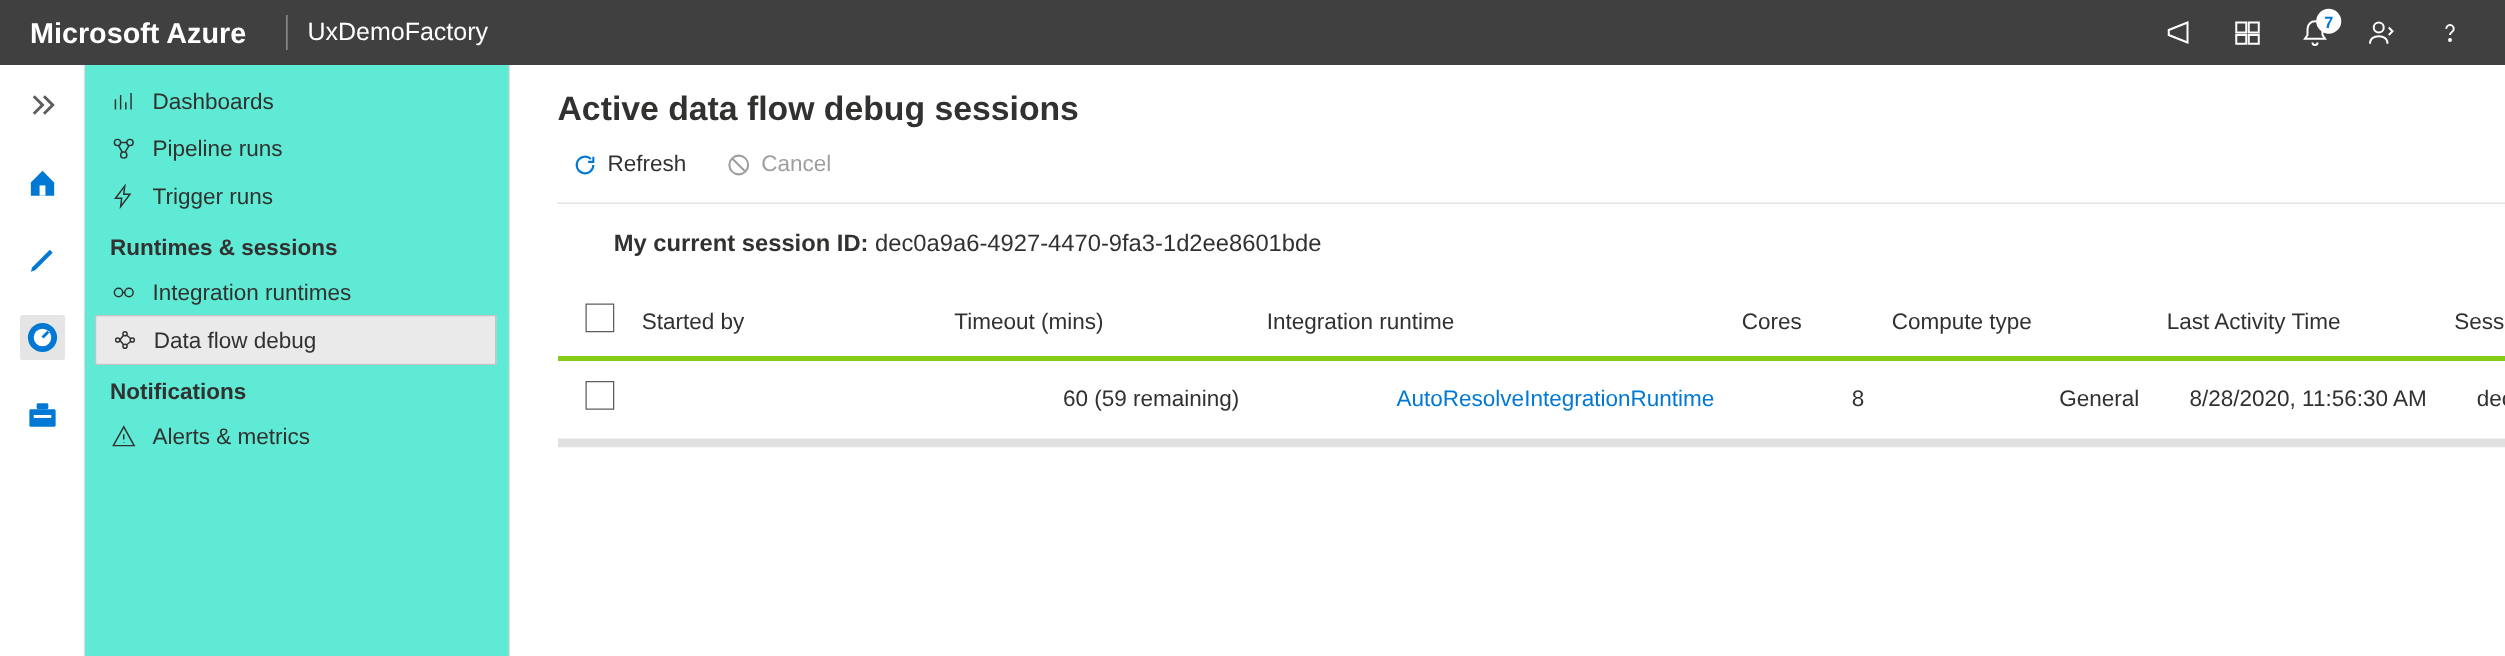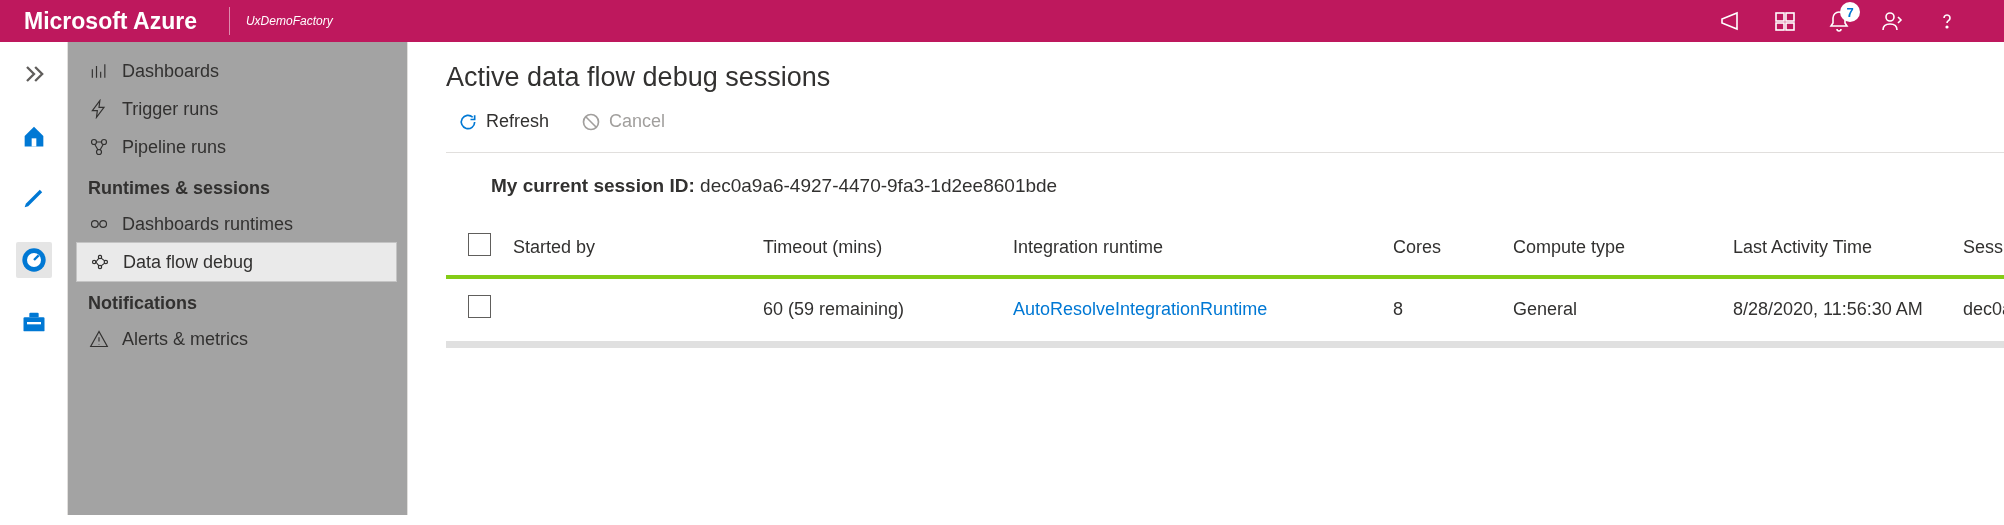--- a/index.html
+++ b/index.html
@@ -8,42 +8,41 @@
     font-size: 17px;
     color: #323130;
     background: #fff;
     width: 2004px;
     height: 525px;
     overflow: hidden;
   }
 
   
   .header {
-    height: 42px;
-    background: #be185d;
+    height: 52px;
+    background: #404040;
     color: #fff;
     display: flex;
     align-items: center;
-    padding: 0 36px 0 24px;
+    padding: 0 23px 0 24px;
   }
   .header .brand {
     font-size: 23px;
     font-weight: 600;
     margin-right: 16px;
   }
   .header .divider {
     width: 1px;
     height: 28px;
     background: rgba(255,255,255,0.5);
     margin: 0 16px;
   }
   .header .context {
-    font-size: 12px;
+    font-size: 20px;
     font-weight: 400;
-    font-style: italic;
   }
   .header .spacer { flex: 1; }
   .header .hicons {
     display: flex;
     align-items: center;
     gap: 28px;
     padding-right: 8px;
   }
   .header .hicon {
     position: relative;
@@ -97,21 +96,21 @@
   }
   .iconrail .rail-item.active {
     background: #e5e5e5;
   }
   .iconrail svg { width: 28px; height: 28px; }
 
   .sidebar {
     width: 340px;
     border-right: 1px solid #e1dfdd;
     padding: 10px 0;
-    background: #a3a3a3;
+    background: #5eead4;
   }
   .sidebar .sb-item {
     display: flex;
     align-items: center;
     gap: 12px;
     padding: 8px 24px 8px 20px;
     font-size: 18px;
     color: #323130;
     cursor: pointer;
     white-space: nowrap;
@@ -139,21 +138,21 @@
   .sidebar .sb-icon svg { width: 20px; height: 20px; fill: none; stroke: #323130; stroke-width: 1.4; }
 
   .main {
     flex: 1;
     padding: 20px 0 0 38px;
     overflow: hidden;
     position: relative;
   }
   .page-title {
     font-size: 27px;
-    font-weight: 400;
+    font-weight: 700;
     color: #323130;
     margin-bottom: 18px;
   }
   .toolbar {
     display: flex;
     align-items: center;
     gap: 32px;
     padding-bottom: 20px;
     border-bottom: 1px solid #e1dfdd;
     padding-left: 12px;
@@ -194,21 +193,21 @@
   .grid th {
     text-align: left;
     font-weight: 400;
     font-size: 18px;
     padding: 14px 16px 14px 6px;
     color: #323130;
     border-bottom: 4px solid #84cc16;
     white-space: nowrap;
   }
   .grid td {
-    text-align: left;
+    text-align: right;
     font-size: 18px;
     padding: 16px 16px 16px 6px;
     color: #323130;
     white-space: nowrap;
   }
   .grid .chk-col { width: 50px; padding-left: 22px; }
   .grid .checkbox {
     width: 23px;
     height: 23px;
     border: 1.6px solid #605e5c;
@@ -310,46 +309,46 @@
       <span class="sb-icon">
           <svg viewBox="0 0 24 24">
             <path d="M4 20V10M9 20V6M14 20V13M19 20V4"></path>
           </svg>
         </span>
       <span>Dashboards</span>
     </div>
     <div class="sb-item">
       <span class="sb-icon">
           <svg viewBox="0 0 24 24">
-            <path d="M13 2L4 14h6l-1 8 9-12h-6l1-8z"></path>
-          </svg>
-        </span>
-      <span>Trigger runs</span>
-    </div>
-    <div class="sb-item">
-      <span class="sb-icon">
-          <svg viewBox="0 0 24 24">
             <circle cx="6" cy="6" r="3"></circle>
             <circle cx="18" cy="6" r="3"></circle>
             <circle cx="12" cy="18" r="3"></circle>
             <path d="M9 6h6M7 9l4 7M17 9l-4 7"></path>
           </svg>
         </span>
       <span>Pipeline runs</span>
     </div>
+    <div class="sb-item">
+      <span class="sb-icon">
+          <svg viewBox="0 0 24 24">
+            <path d="M13 2L4 14h6l-1 8 9-12h-6l1-8z"></path>
+          </svg>
+        </span>
+      <span>Trigger runs</span>
+    </div>
     <div class="sb-header">Runtimes &amp; sessions</div>
     <div class="sb-item">
       <span class="sb-icon">
           <svg viewBox="0 0 24 24">
             <circle cx="7" cy="12" r="4"></circle>
             <circle cx="17" cy="12" r="4"></circle>
             <path d="M11 12h2"></path>
           </svg>
         </span>
-      <span>Dashboards runtimes</span>
+      <span>Integration runtimes</span>
     </div>
     <div class="sb-item selected">
       <span class="sb-icon">
           <svg viewBox="0 0 24 24">
             <circle cx="5" cy="12" r="2"></circle>
             <circle cx="12" cy="6" r="2"></circle>
             <circle cx="12" cy="18" r="2"></circle>
             <circle cx="19" cy="12" r="2"></circle>
             <path d="M7 12l4-5M7 12l4 5M13 7l5 4M13 17l5-4"></path>
           </svg>

